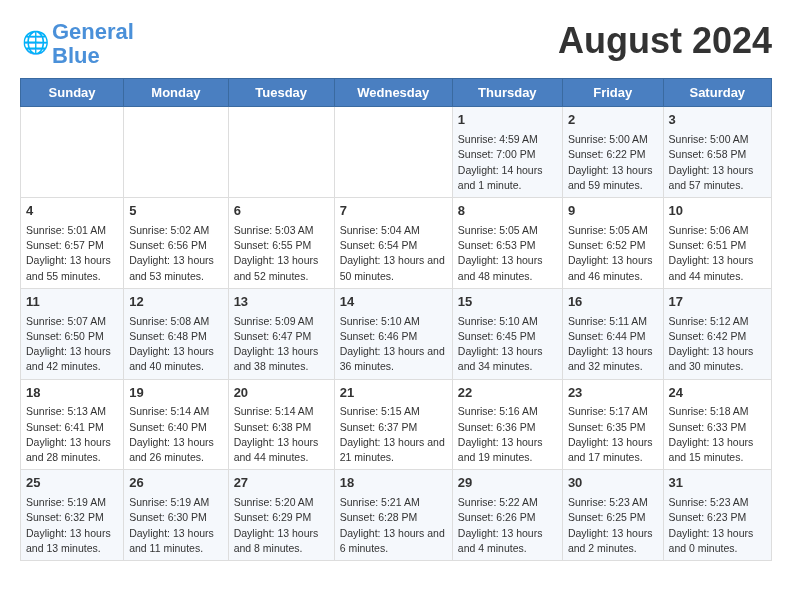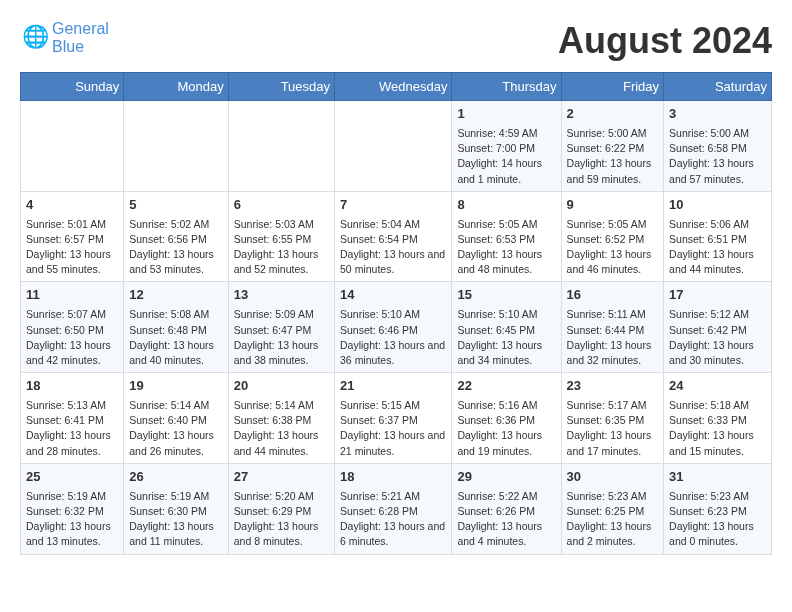--- a/index.html
+++ b/index.html
@@ -14,22 +14,22 @@
       display: flex;
       justify-content: space-between;
       align-items: flex-start;
       margin-bottom: 10px;
     }
     .logo {
       display: flex;
       align-items: center;
     }
     .logo-text {
-      font-size: 16px;
-      font-weight: normal;
+      font-size: 22px;
+      font-weight: bold;
       color: #333;
       line-height: 1.1;
     }
     .logo-text span {
       color: #4a90d9;
     }
     .logo-icon {
       width: 28px;
       height: 28px;
       margin-right: 4px;
@@ -51,23 +51,23 @@
       width: 100%;
       border-collapse: collapse;
       font-size: 11px;
     }
     thead tr {
       background-color: #4a7fc1;
       color: #fff;
     }
     thead th {
       padding: 6px 4px;
-      text-align: right;
+      text-align: center;
       font-size: 13px;
-      font-weight: normal;
+      font-weight: bold;
       border: 1px solid #3a6aa0;
     }
     tbody tr {
       border-bottom: 1px solid #ccc;
     }
     tbody td {
       vertical-align: top;
       padding: 4px 5px;
       border: 1px solid #ddd;
       min-height: 80px;

